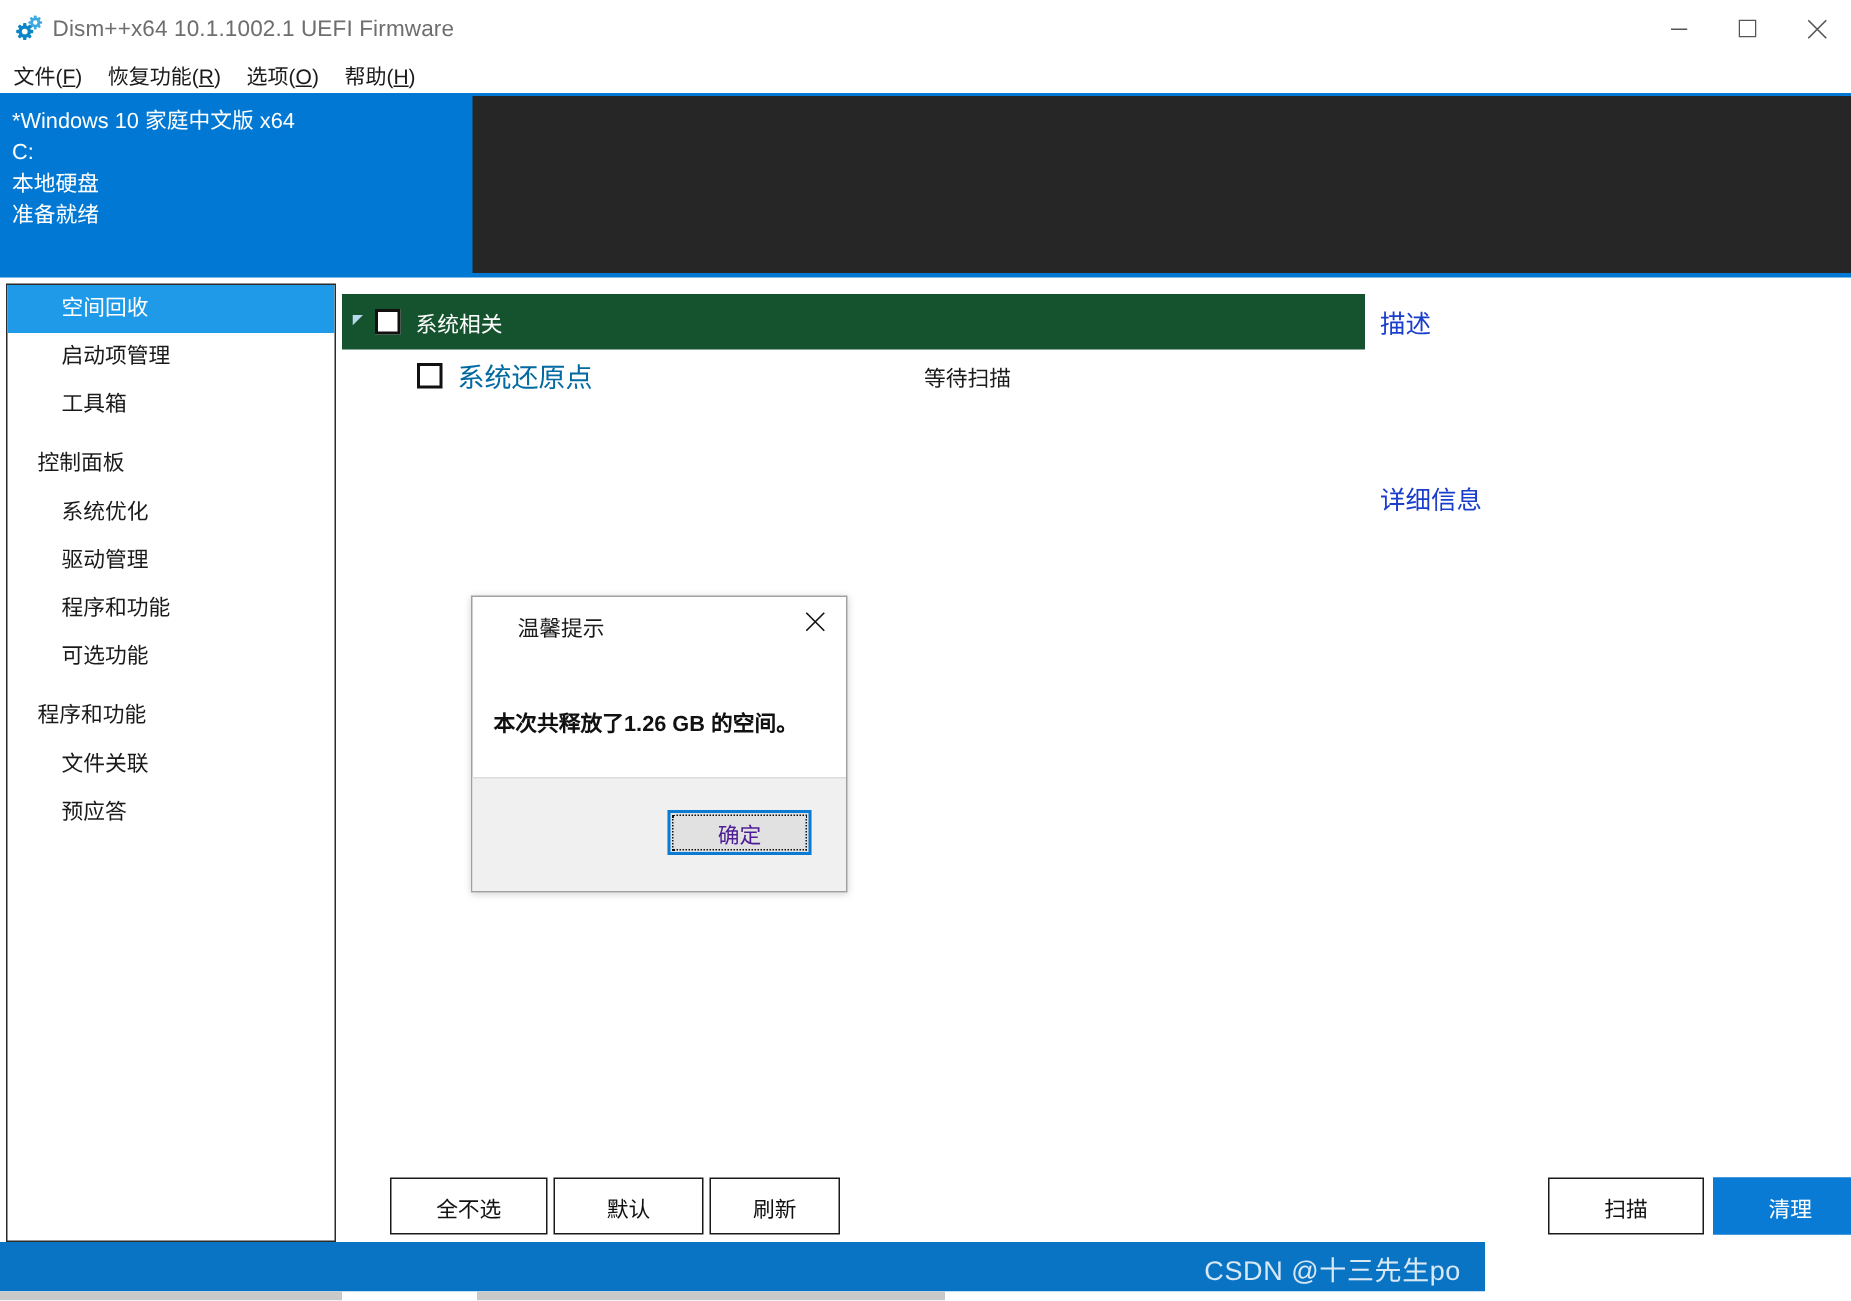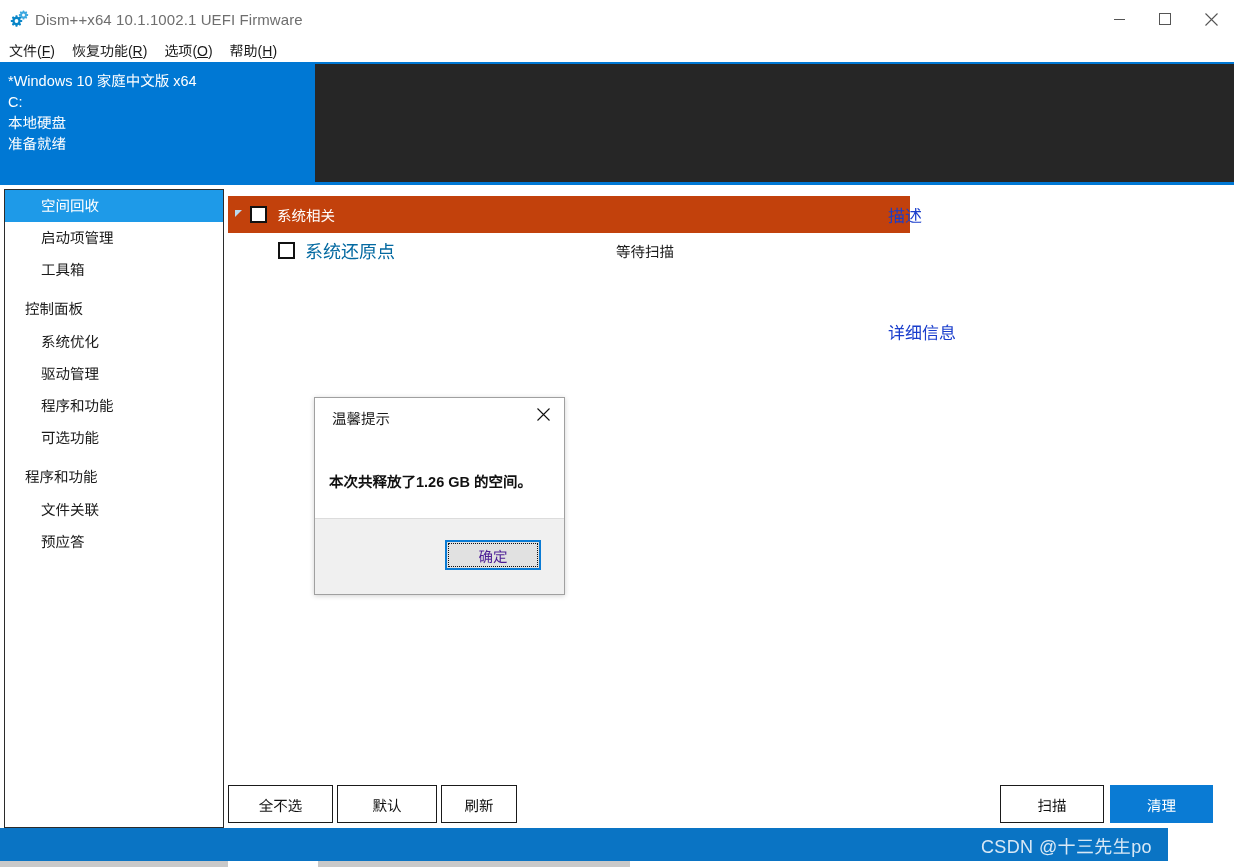--- a/index.html
+++ b/index.html
@@ -127,21 +127,21 @@
 
   
   .content {
     position: absolute; left: 228px; top: 189px;
     width: 1006px; height: 639px;
     background: #ffffff;
   }
   .tree-row-group {
     position: absolute; left: 0; top: 7px;
     width: 682px; height: 37px;
-    background: #c2410c;
+    background: #14532d;
     display: flex; align-items: center;
     cursor: default;
   }
   .expander {
     width: 22px; height: 37px;
     display: flex; align-items: center; justify-content: center;
     flex: 0 0 22px;
     cursor: default;
   }
   .expander svg { display: block; }
@@ -168,21 +168,21 @@
     padding-left: 10px; white-space: nowrap;
   }
   .tree-child-status {
     position: absolute; left: 388px;
     font-size: 14.5px; color: #1a1a1a;
     white-space: nowrap;
   }
 
   
   .desc-pane {
-    position: absolute; left: 660px; top: 0;
+    position: absolute; left: 692px; top: 0;
     width: 314px; height: 600px;
   }
   .desc-title {
     position: absolute; left: 0; top: 13px;
     font-size: 17px; color: #1a3ecc;
     white-space: nowrap;
   }
   .desc-detail {
     position: absolute; left: 0; top: 130px;
     font-size: 17px; color: #1a3ecc;
@@ -197,31 +197,32 @@
   .btn {
     position: absolute;
     height: 38px;
     background: #ffffff;
     border: 1px solid #1a1a1a;
     font-size: 14.5px;
     color: #111111;
     display: flex; align-items: center; justify-content: center;
     cursor: default;
     font-family: inherit;
+    margin-left: 32px;
   }
   .btn.primary {
     background: #0a7bd4;
     border: 1px solid #0a7bd4;
     color: #ffffff;
   }
 
   
   .statusbar {
     position: absolute; left: 0; top: 828px;
-    width: 1168px; height: 33px;
+    width: 990px; height: 33px;
     background: #0a74c4;
   }
   .watermark {
     position: absolute; right: 16px; top: 4px;
     font-size: 18px;
     color: #d8e8f5;
     white-space: nowrap;
     letter-spacing: .4px;
   }
   .bottom-strip {
@@ -240,21 +241,21 @@
     width: 251px; height: 198px;
     background: #ffffff;
     border: 1px solid #a0a0a0;
     box-shadow: 0 1px 5px rgba(0,0,0,.18);
   }
   .dlg-titlebar {
     position: absolute; left: 0; top: 0;
     width: 249px; height: 34px;
   }
   .dlg-title {
-    position: absolute; left: 17px; top: 9px;
+    position: absolute; left: 30px; top: 9px;
     font-size: 14.5px; color: #1a1a1a;
     white-space: nowrap;
   }
   .dlg-close {
     position: absolute; right: 0; top: 0;
     width: 42px; height: 32px;
     display: flex; align-items: center; justify-content: center;
     cursor: default;
   }
   .dlg-body {
@@ -399,21 +400,21 @@
 
     <div class="desc-pane">
       <div class="desc-title">描述</div>
       <div class="desc-detail">详细信息</div>
     </div>
   </div>
 
   <div class="btnbar">
     <button class="btn" style="left:0px;  top:0; width:105px;">全不选</button>
     <button class="btn" style="left:109px;top:0; width:100px;">默认</button>
-    <button class="btn" style="left:213px;top:0; width:76px;">刷新</button>
+    <button class="btn" style="left:213px;top:0; width:87px;">刷新</button>
     <button class="btn" style="left:772px;top:0; width:104px;">扫描</button>
     <button class="btn primary" style="left:882px;top:0; width:103px;">清理</button>
   </div>
 
   <div class="statusbar">
     <div class="watermark">CSDN @十三先生po</div>
   </div>
   <div class="bottom-strip">
     <div class="seg" style="left:0px;   width:228px;"></div>
     <div class="seg" style="left:318px; width:312px;"></div>

